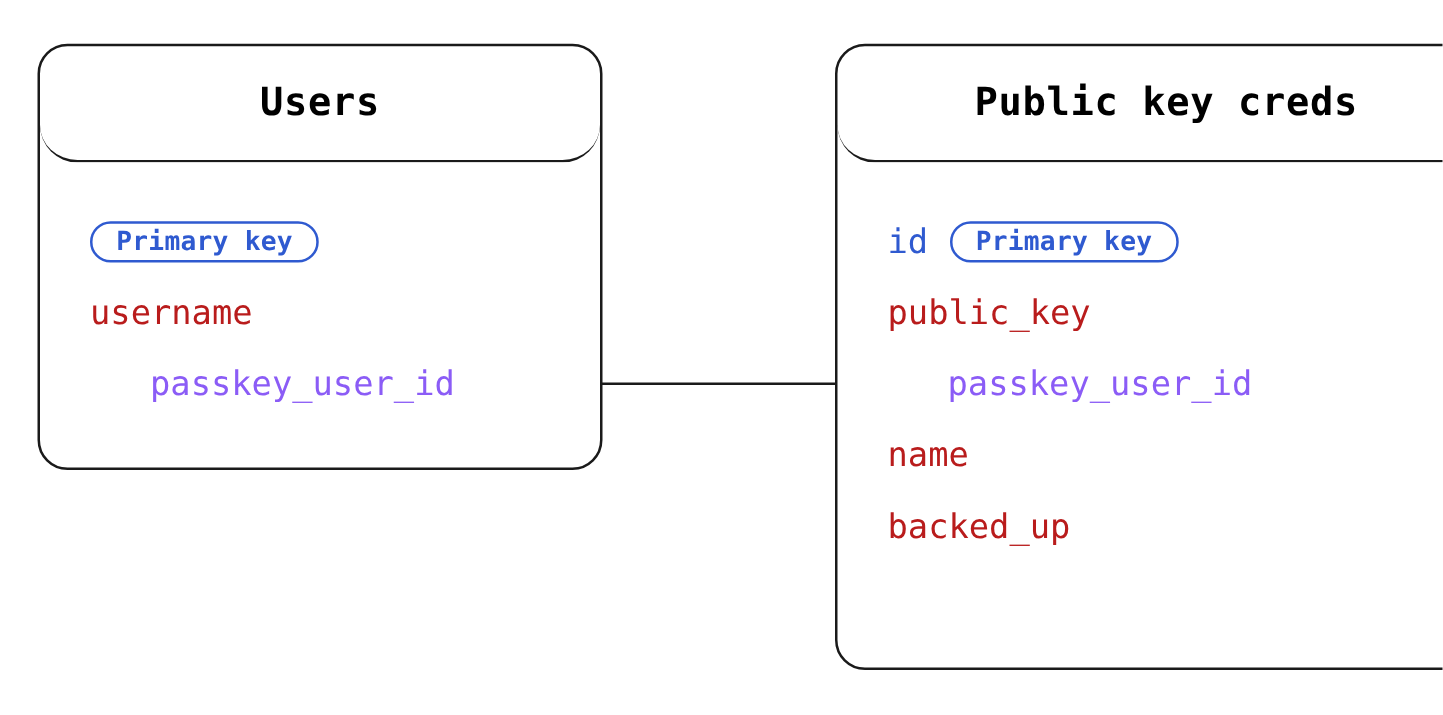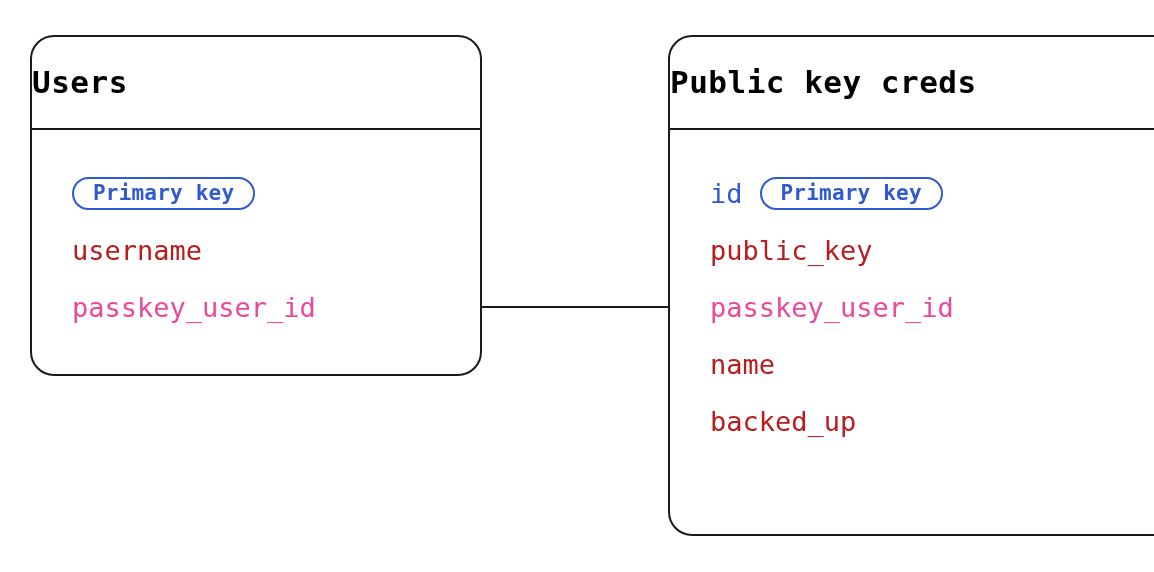--- a/index.html
+++ b/index.html
@@ -47,21 +47,23 @@
   }
 
   .entity-header {
     position: absolute;
     left: 0;
     right: 0;
     top: 0;
     height: 91px;
     display: flex;
     align-items: center;
+    justify-content: center;
     border-bottom: 2px solid #1a1a1a;
+    border-radius: 30px;
   }
 
   .entity-title {
     font-family: "DejaVu Sans Mono", "Liberation Mono", monospace;
     font-size: 31px;
     font-weight: bold;
     color: #000000;
     letter-spacing: 0.5px;
     white-space: nowrap;
     line-height: 1;
@@ -83,21 +85,21 @@
     white-space: nowrap;
   }
 
   .field-name {
     font-family: "DejaVu Sans Mono", "Liberation Mono", monospace;
     font-size: 27px;
     line-height: 1;
     color: #111111;
   }
   .field-name.is-pk   { color: #2f5ad0; }
-  .field-name.is-fk   { color: #ec4899; }
+  .field-name.is-fk   { color: #8b5cf6; margin-left: 48px; }
   .field-name.is-plain{ color: #b91c1c; }
 
   
   .badge-pk {
     box-sizing: border-box;
     display: inline-flex;
     align-items: center;
     justify-content: center;
     height: 33px;
     padding: 0 19px;

